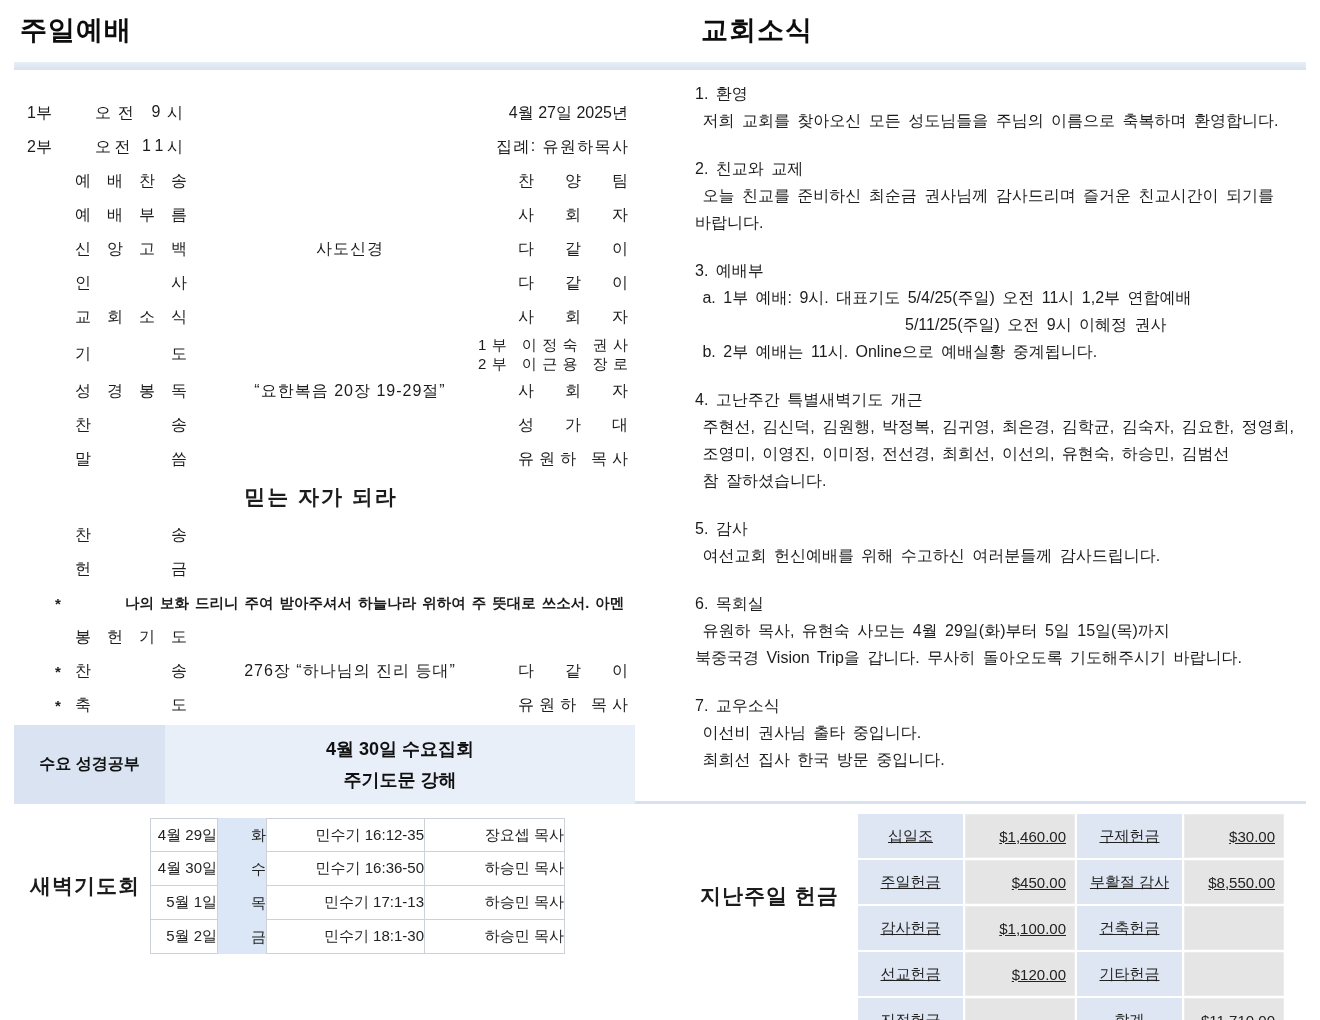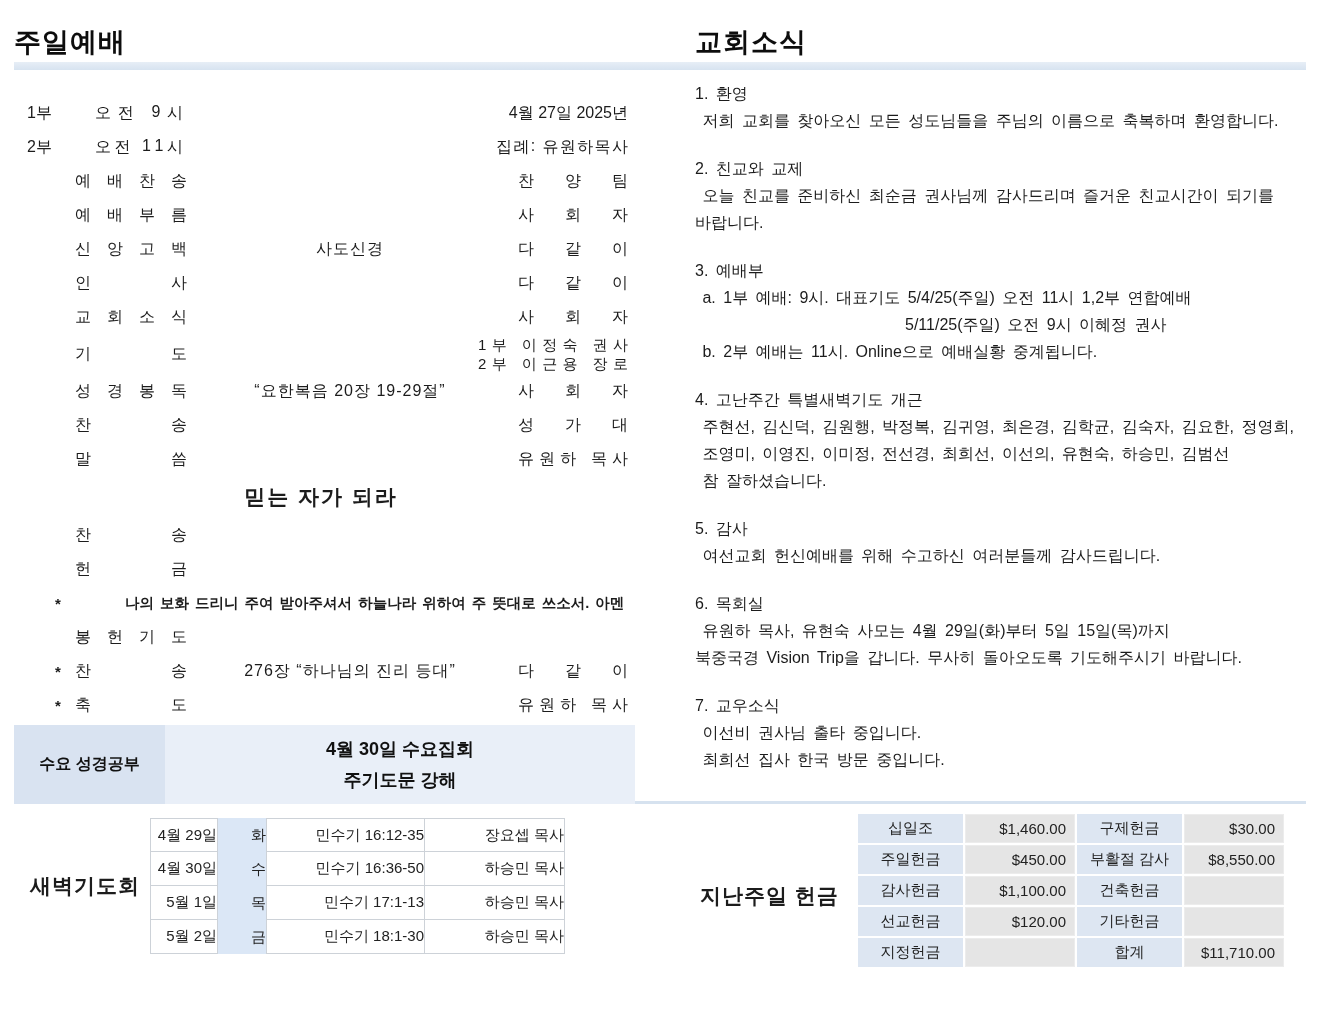--- a/index.html
+++ b/index.html
@@ -1,18 +1,18 @@
 <!DOCTYPE html>
 <html><head>
 <meta charset="utf-8">
 <style>
   html,body{margin:0;padding:0;background:#ffffff;}
   .page{position:relative;width:1320px;height:1020px;background:#ffffff;overflow:hidden;
         font-family:"Liberation Sans","DejaVu Sans",sans-serif;color:#1c1c1c;}
-  .hdr{position:absolute;top:24px;font-size:27px;font-weight:bold;letter-spacing:1px;color:#0d0d0d;}
+  .hdr{position:absolute;top:12px;font-size:27px;font-weight:bold;letter-spacing:1px;color:#0d0d0d;margin-left:6px;}
   .hdr-left{left:14px;}
   .hdr-right{left:695px;}
   .hdr-rule{position:absolute;top:62px;left:14px;width:1292px;height:8px;
             background:linear-gradient(180deg,#e7eef6 0%,#d7e3f0 100%);}
   .divider{position:absolute;top:801px;left:14px;width:1292px;height:3px;background:#d6e2ef;}
 
   
   .worship{position:absolute;left:14px;top:96px;width:614px;display:flex;flex-direction:column;}
   .w-row{display:flex;align-items:center;height:34px;font-size:16px;padding-left:41px;box-sizing:border-box;}
   .w-row.part-row{padding-left:13px;gap:20px;}
@@ -50,21 +50,21 @@
   
   .news{position:absolute;left:695px;top:80px;width:616px;font-size:16px;}
   .news-sec{margin-bottom:21px;}
   .news-line{line-height:27px;white-space:pre;word-spacing:3px;}
   .news-line.indent{padding-left:210px;}
 
   
   .off-title{position:absolute;left:700px;top:882px;font-size:21px;font-weight:bold;letter-spacing:1px;}
   table.off{position:absolute;left:856px;top:812px;border-collapse:separate;border-spacing:2px;
             table-layout:fixed;font-size:15px;color:#222;}
-  table.off td{height:29px;box-sizing:border-box;}
+  table.off td{height:44px;box-sizing:border-box;text-decoration:underline;}
   td.off-label{background:#dde6f2;text-align:center;}
   td.off-val{background:#e5e5e5;border:1px solid #ececec;text-align:right;padding-right:8px;}
 </style>
 </head>
 <body>
 
 <div class="page">
 
   <div class="hdr hdr-left">주일예배</div>
   <div class="hdr hdr-right">교회소식</div>

